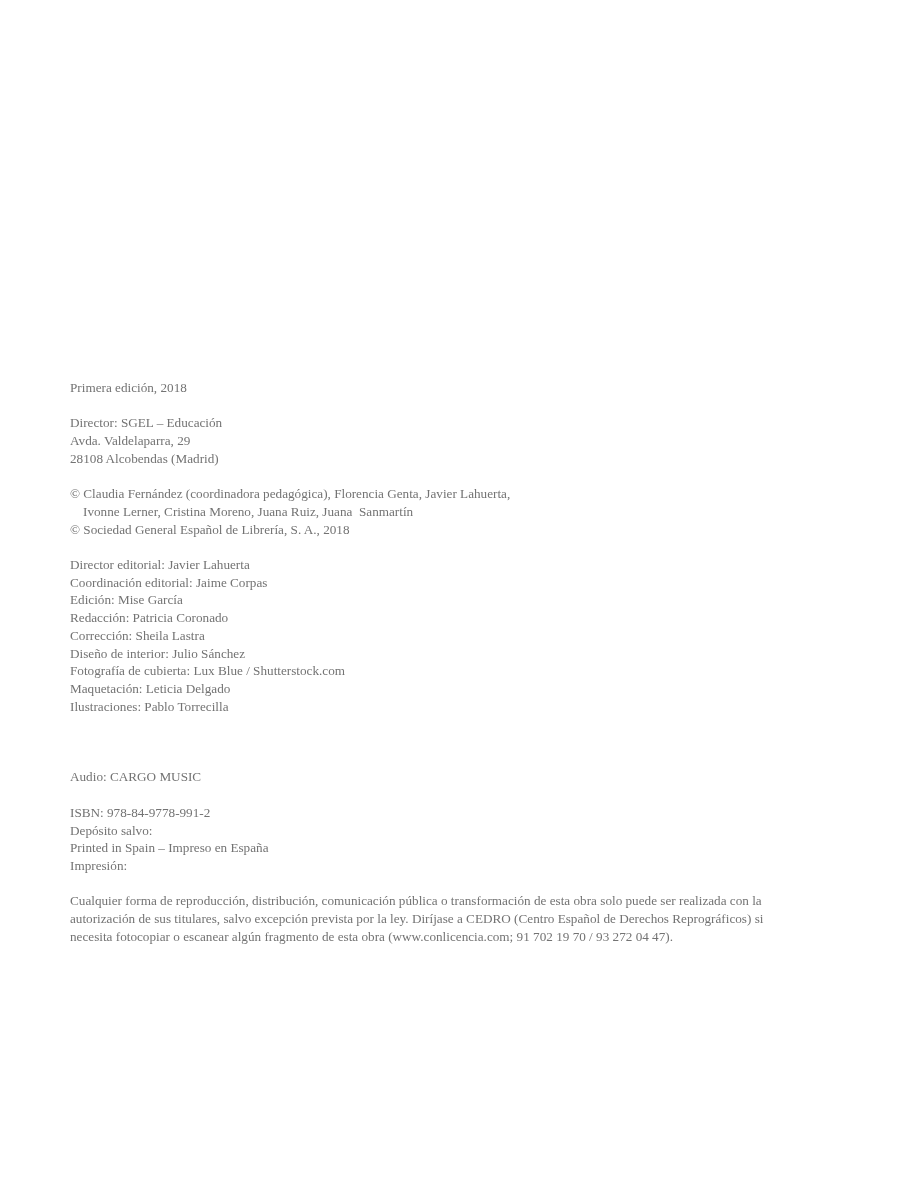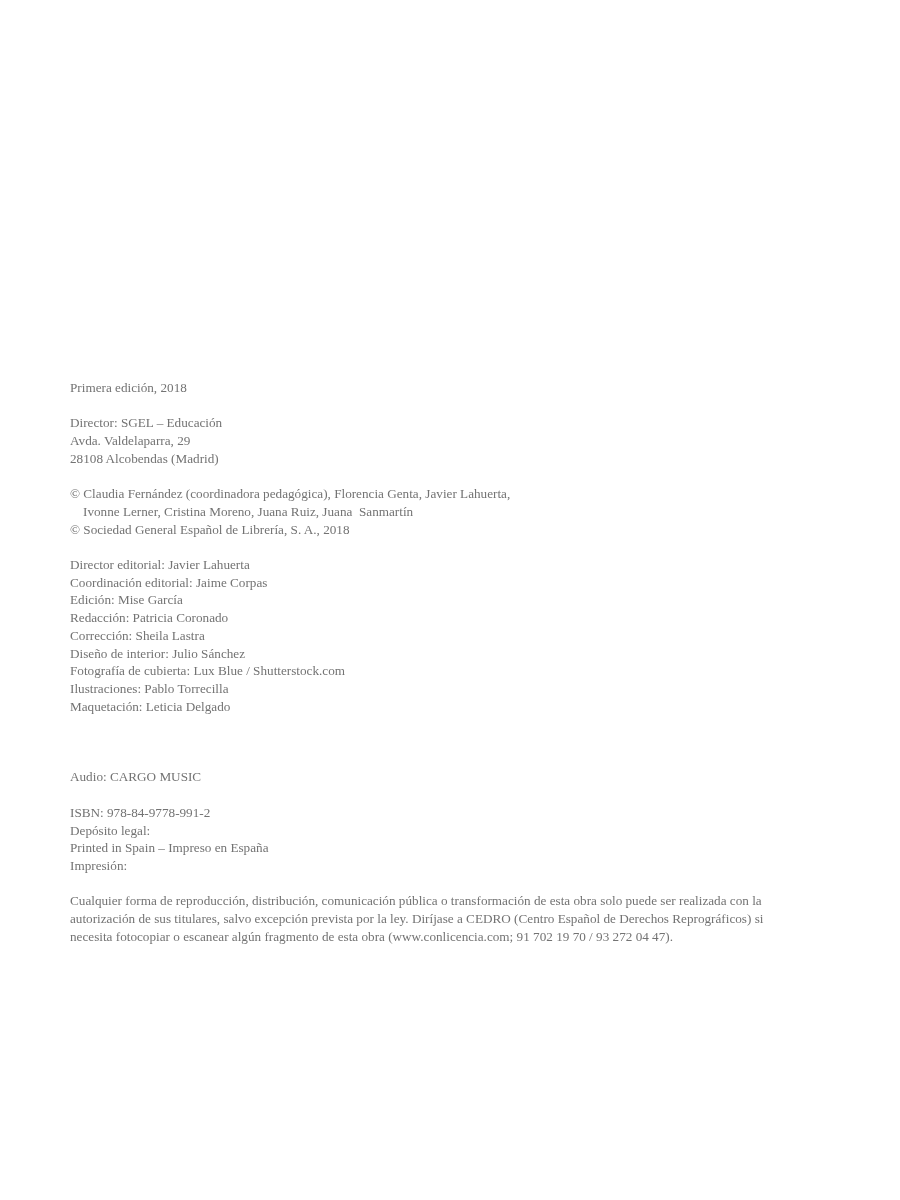--- a/index.html
+++ b/index.html
@@ -66,31 +66,31 @@
     </div>
 
     <div class="block big-gap">
       <div class="line">Director editorial: Javier Lahuerta</div>
       <div class="line">Coordinación editorial: Jaime Corpas</div>
       <div class="line">Edición: Mise García</div>
       <div class="line">Redacción: Patricia Coronado</div>
       <div class="line">Corrección: Sheila Lastra</div>
       <div class="line">Diseño de interior: Julio Sánchez</div>
       <div class="line">Fotografía de cubierta: Lux Blue / Shutterstock.com</div>
+      <div class="line">Maquetación: Leticia Delgado</div>
       <div class="line">Ilustraciones: Pablo Torrecilla</div>
-      <div class="line">Maquetación: Leticia Delgado</div>
     </div>
 
     <div class="block">
       <div class="line">Audio: CARGO MUSIC</div>
     </div>
 
     <div class="block">
       <div class="line">ISBN: 978-84-9778-991-2</div>
-      <div class="line">Depósito legal:</div>
+      <div class="line">Depósito salvo:</div>
       <div class="line">Printed in Spain – Impreso en España</div>
       <div class="line">Impresión:</div>
     </div>
 
     <div class="block legal last">
       <div class="line">Cualquier forma de reproducción, distribución, comunicación pública o transformación de esta obra solo puede ser realizada con la</div>
       <div class="line">autorización de sus titulares, salvo excepción prevista por la ley. Diríjase a CEDRO (Centro Español de Derechos Reprográficos) si</div>
       <div class="line">necesita fotocopiar o escanear algún fragmento de esta obra (www.conlicencia.com; 91 702 19 70 / 93 272 04 47).</div>
     </div>
 

